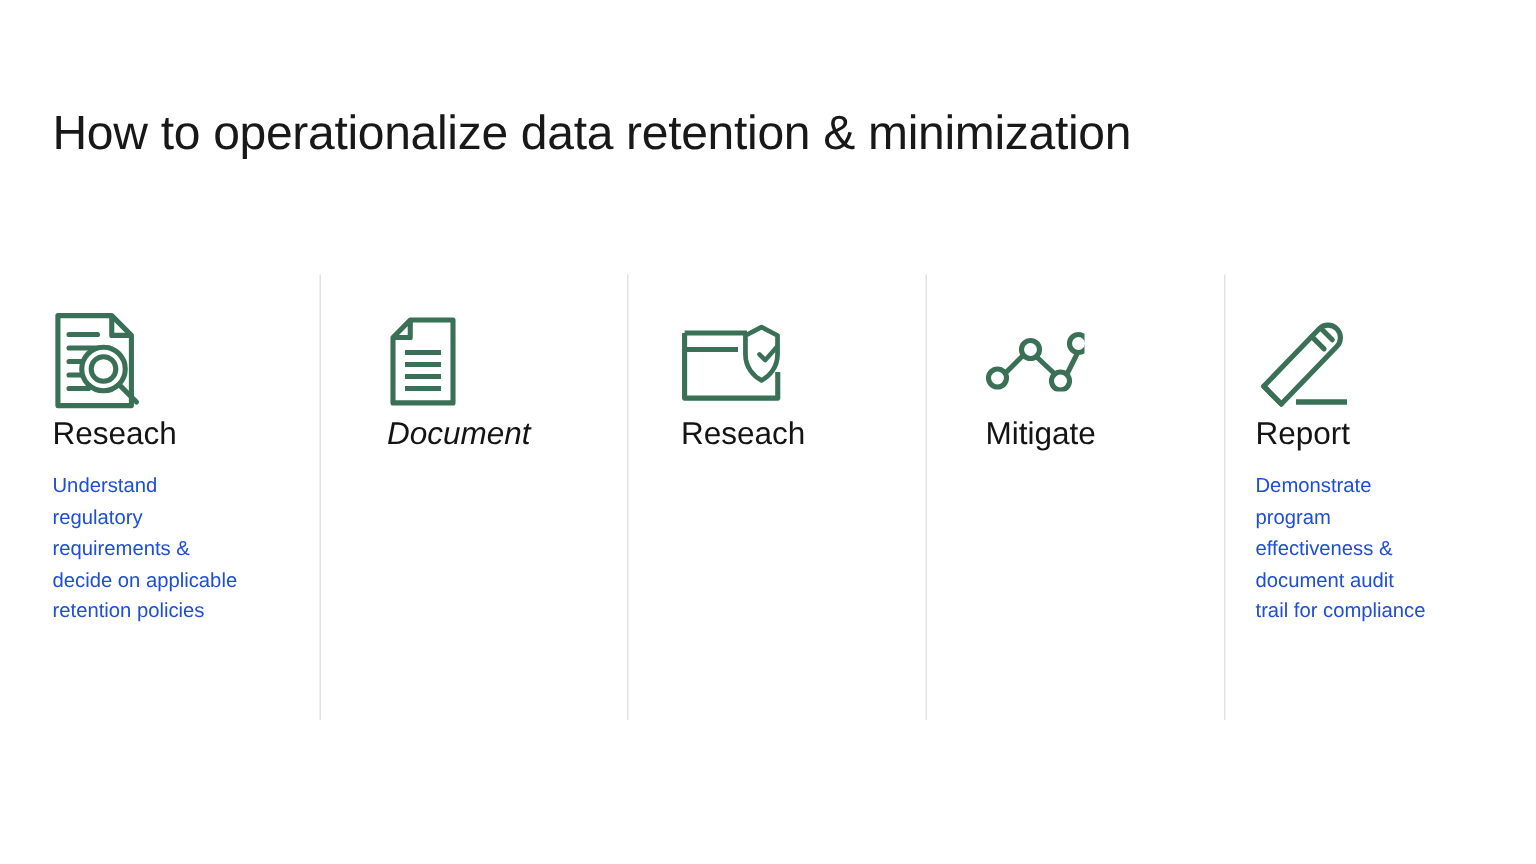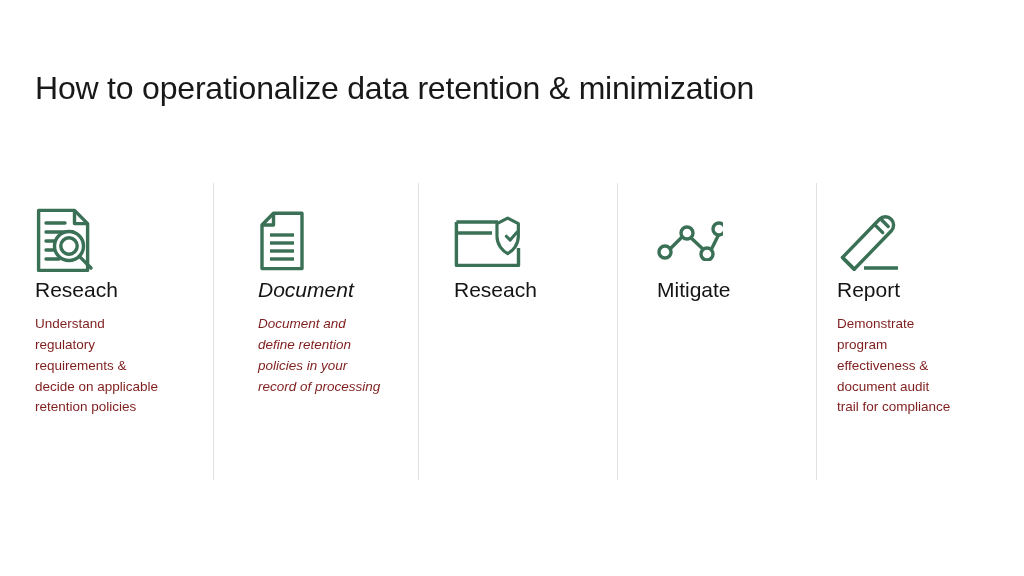--- a/index.html
+++ b/index.html
@@ -74,21 +74,21 @@
     font-weight: 400;
     color: #141414;
     line-height: 1.15;
     letter-spacing: 0px;
   }
 
   .step-desc {
     margin-top: 12px;
     font-size: 13.5px;
     line-height: 20.8px;
-    color: #7f1d1d;
+    color: #1d4ed8;
     white-space: pre-line;
     letter-spacing: 0px;
   }
 </style>
 </head>
 <body>
 
 <div class="slide">
 
   <h1 class="page-title">How to operationalize data retention &amp; minimization</h1>
@@ -123,24 +123,20 @@
         <svg width="48" height="60" viewBox="0 0 48 60" fill="none" stroke="#3a7055" stroke-width="3.4">
           <path d="M15.5 2.3 H44 V57.6 H4 V14 Z" stroke-linejoin="round"></path>
           <path d="M15.5 2.3 V14 H4" stroke-linejoin="round"></path>
           <line x1="12" y1="24" x2="36" y2="24" stroke-linecap="butt"></line>
           <line x1="12" y1="32" x2="36" y2="32" stroke-linecap="butt"></line>
           <line x1="12" y1="40" x2="36" y2="40" stroke-linecap="butt"></line>
           <line x1="12" y1="48" x2="36" y2="48" stroke-linecap="butt"></line>
         </svg>
       </div>
       <div class="step-title">Document</div>
-      <div class="step-desc">Document and
-define retention
-policies in your
-record of processing</div>
     </div>
 
     <div class="col c2">
       <div class="icon-wrap">
         <svg width="70" height="54" viewBox="0 0 70 54" fill="none" stroke="#3a7055" stroke-width="3.4">
           <path d="M2.4 8 H44" stroke-linecap="butt"></path>
           <path d="M2.4 19 H38" stroke-linecap="butt"></path>
           <path d="M2.4 8 V51.4 H64.5 V34" stroke-linejoin="round" stroke-linecap="butt"></path>
           <path d="M46.5 9.4 L58 3.4 L69.5 9.4 V23 C69.5 32.2 63.6 38.7 58 41.6 C52.4 38.7 46.5 32.2 46.5 23 Z" fill="#ffffff" stroke-linejoin="round" transform="translate(-4,0) scale(0.93) translate(4,1)"></path>
           <polyline points="52.3,22.2 56.2,26.1 63.4,17.8" stroke-linecap="round" stroke-linejoin="round" stroke-width="3"></polyline>

